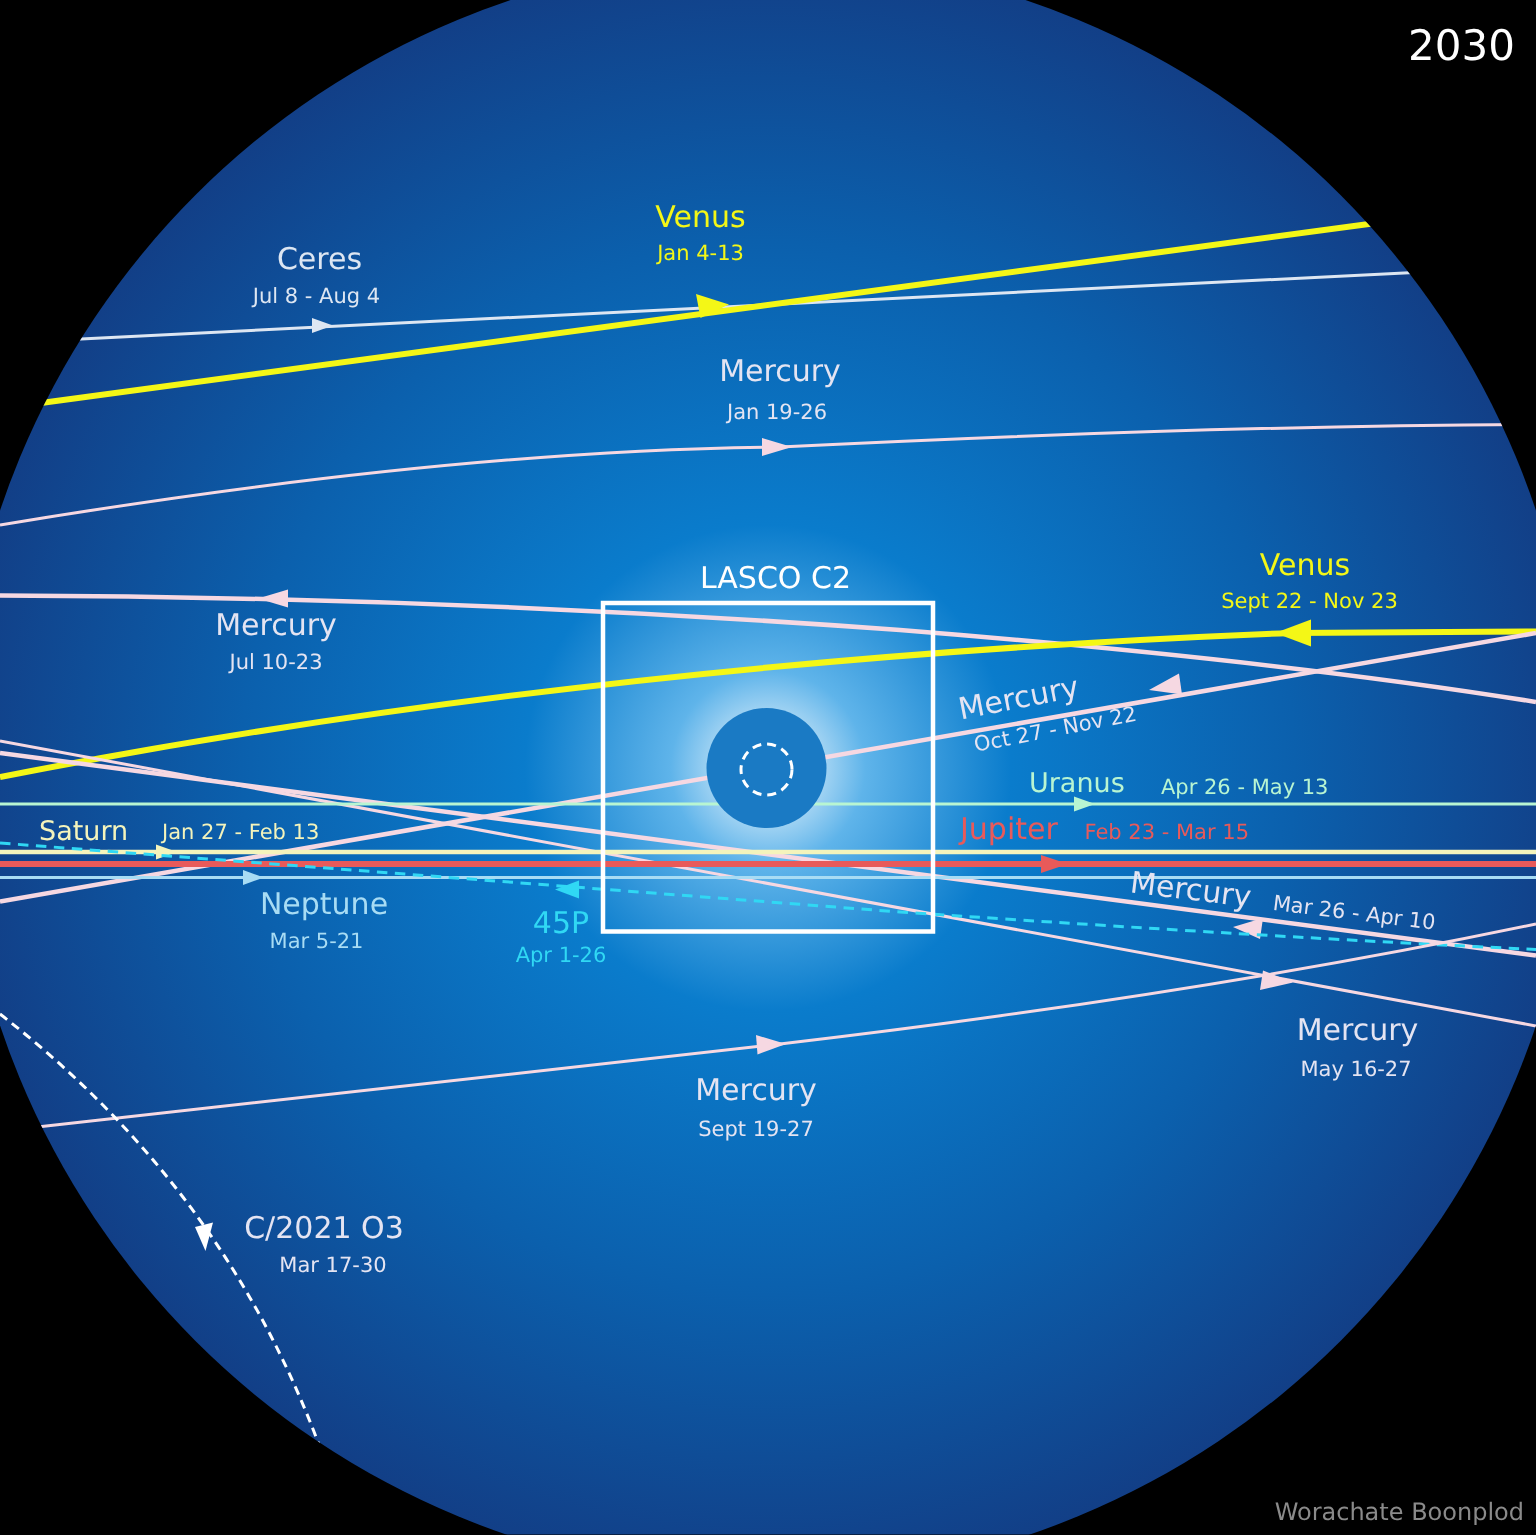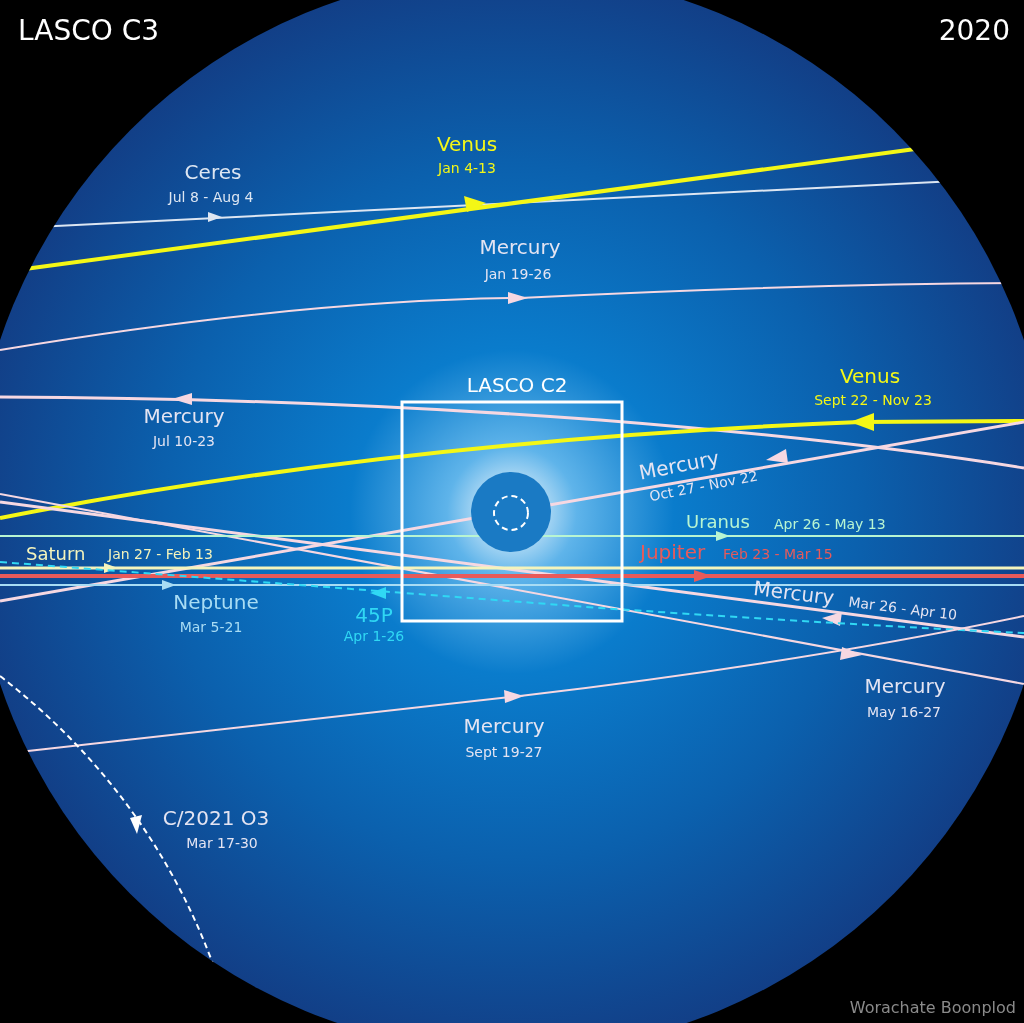--- a/index.html
+++ b/index.html
@@ -135,16 +135,15 @@
     <text x="904" y="717" fill="#e4e4f2" font-size="14" text-anchor="middle">May 16-27</text>
 
     <text x="504" y="733" fill="#e4e4f2" font-size="20" text-anchor="middle">Mercury</text>
     <text x="504" y="757" fill="#e4e4f2" font-size="14" text-anchor="middle">Sept 19-27</text>
 
     <text x="216" y="825" fill="#e4e4f2" font-size="20" text-anchor="middle">C/2021 O3</text>
     <text x="222" y="848" fill="#e4e4f2" font-size="14" text-anchor="middle">Mar 17-30</text>
   </g>
 </svg>
 
-<div id="title-left" class="corner-title">LASCO C3</div>
-<div id="title-right" class="corner-title">2020</div>
+<div id="title-right" class="corner-title">2030</div>
 <div id="credit">Worachate Boonplod</div>
 </div>
 
 </body></html>

